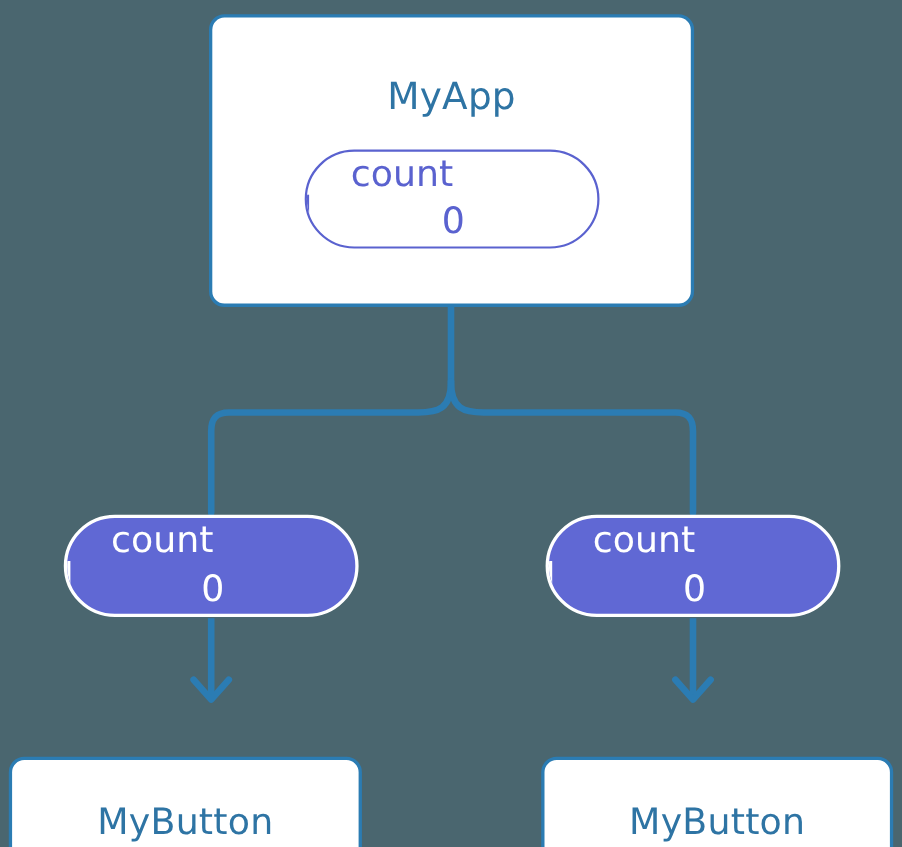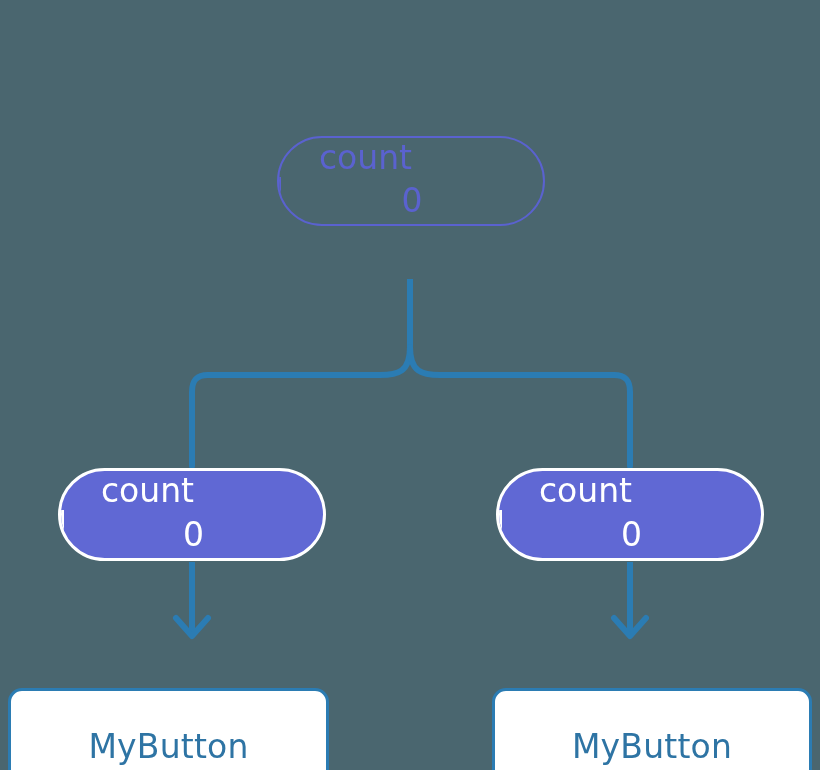--- a/index.html
+++ b/index.html
@@ -134,20 +134,23 @@
 
     <path d="M 410 347 C 410 372 422 375 440 375 L 614 375 C 626 375 630 381 630 392 L 630 466" fill="none" stroke="#2b7cb3" stroke-width="6" stroke-linecap="round" stroke-linejoin="round"></path>
 
     <path d="M 192 562 L 192 635" fill="none" stroke="#2b7cb3" stroke-width="6" stroke-linecap="butt"></path>
     <path d="M 176 618 L 192 636 L 208 618" fill="none" stroke="#2b7cb3" stroke-width="6" stroke-linecap="round" stroke-linejoin="round"></path>
 
     <path d="M 630 562 L 630 635" fill="none" stroke="#2b7cb3" stroke-width="6" stroke-linecap="butt"></path>
     <path d="M 614 618 L 630 636 L 646 618" fill="none" stroke="#2b7cb3" stroke-width="6" stroke-linecap="round" stroke-linejoin="round"></path>
   </svg>
 
+  <div class="comp-box" id="app-box">
+    <div class="comp-title">MyApp</div>
+  </div>
 
   <div class="pill outline" id="app-pill">
     <div class="pill-key">count</div>
     <div class="pill-val">0</div>
   </div>
 
   <div class="pill filled child-pill" id="child-pill-left">
     <div class="pill-key">count</div>
     <div class="pill-val">0</div>
   </div>

